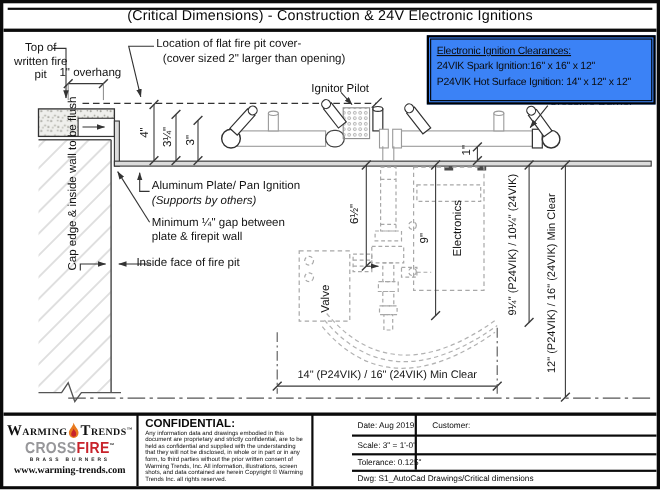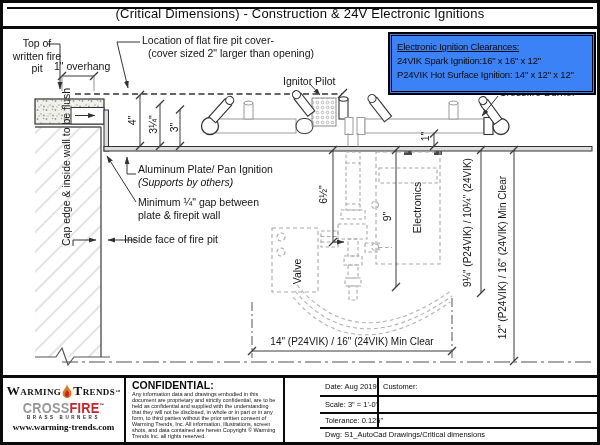--- a/index.html
+++ b/index.html
@@ -263,19 +263,19 @@
     <div class="conf-head">CONFIDENTIAL:</div>
     <div class="conf-body">Any information data and drawings embodied in this document are proprietary and strictly confidential, are to be held as confidential and supplied with the understanding that they will not be disclosed, in whole or in part or in any form, to third parties without the prior written consent of Warming Trends, Inc. All information, illustrations, screen shots, and data contained are herein Copyright © Warming Trends Inc. all rights reserved.</div>
   </div>
 
   <div class="footer-cell" style="left:282px;top:374px;right:0;height:65px;margin-left:35px;">
     <div class="hline" style="left:0;right:0;top:18px;height:1.5px;"></div>
     <div class="hline" style="left:0;right:0;top:35px;height:1.5px;"></div>
     <div class="hline" style="left:0;right:0;top:50px;height:1.5px;"></div>
     <div class="vline" style="left:57px;top:0;width:1.5px;height:50px;"></div>
     <div class="tb-txt" style="left:5px;top:5px;">Date: Aug 2019</div>
-    <div class="tb-txt" style="left:63px;top:5px;text-align:center;">Customer:</div>
+    <div class="tb-txt" style="left:73px;top:5px;text-align:center;">Customer:</div>
     <div class="tb-txt" style="left:5px;top:23px;">Scale: 3" = 1'-0"</div>
     <div class="tb-txt" style="left:5px;top:39px;">Tolerance: 0.125"</div>
     <div class="tb-txt" style="left:5px;top:53px;">Dwg: S1_AutoCad Drawings/Critical dimensions</div>
   </div>
 
 </div>
 
 </body></html>

